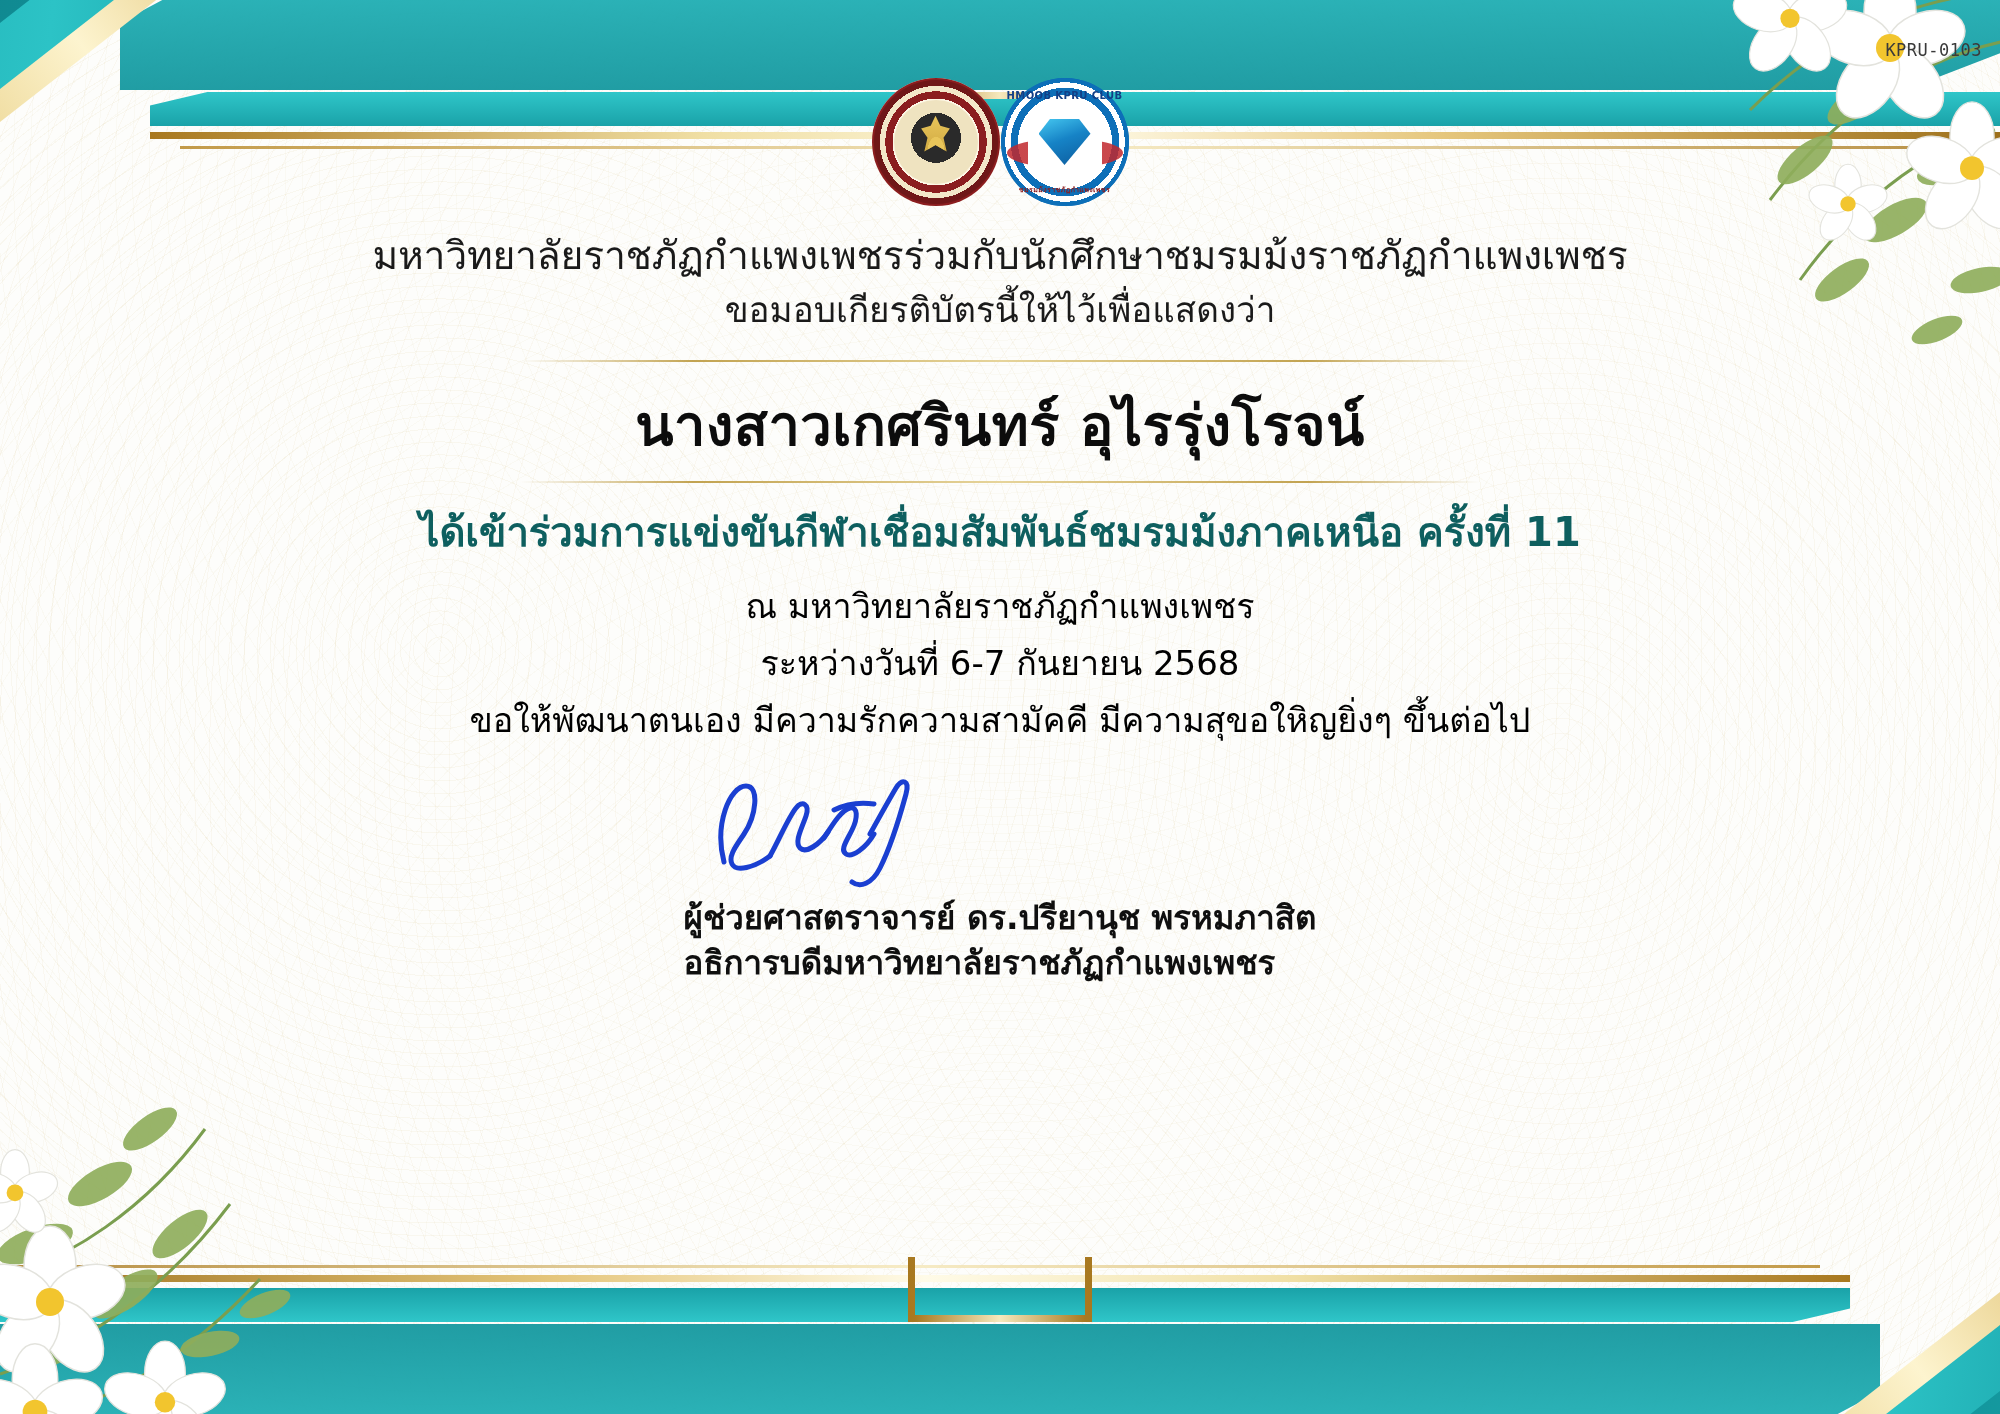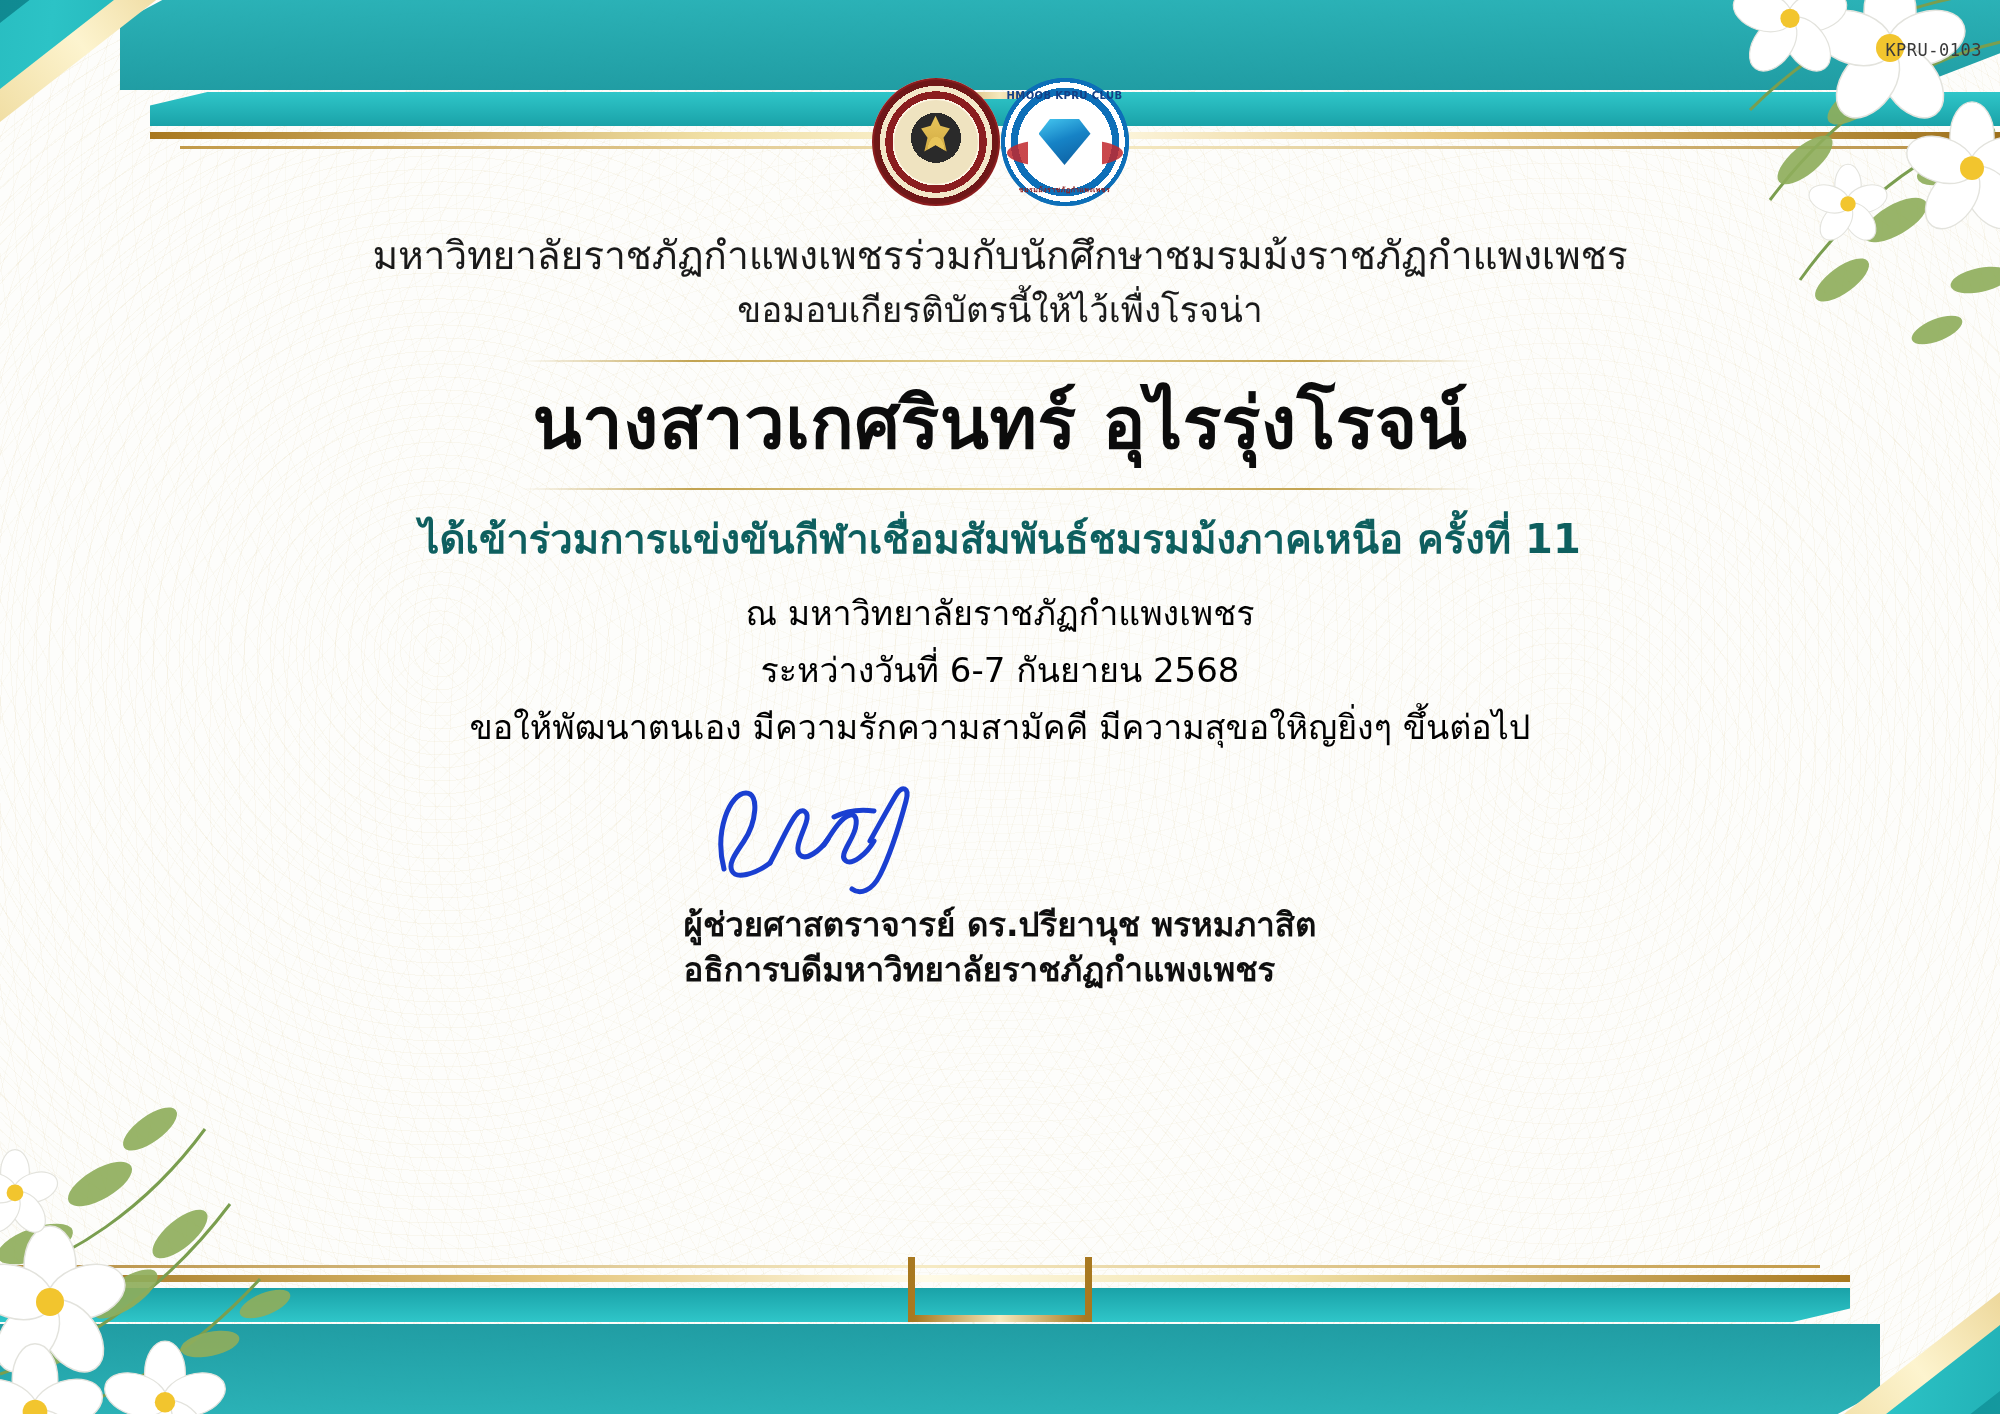--- a/index.html
+++ b/index.html
@@ -245,22 +245,22 @@
 
   .rule {
     width: 960px;
     height: 2px;
     margin: 26px auto 0;
     background: linear-gradient(90deg, rgba(176,140,60,0) 0%, #c2a351 18%, #e6d49a 50%, #c2a351 82%, rgba(176,140,60,0) 100%);
   }
   .rule-2 { margin-top: 22px; }
 
   .recipient {
-    margin-top: 18px;
-    font-size: 72px;
+    margin-top: 30px;
+    font-size: 56px;
     font-weight: bold;
     color: #0c0c0c;
     letter-spacing: 0.5px;
     line-height: 1.2;
   }
 
   .award-title {
     margin-top: 23px;
     font-size: 40px;
     font-weight: bold;
@@ -470,21 +470,21 @@
       <div class="seal seal-club">
         <div class="ring-red"></div>
         <div class="clubtext-top">HMOOB KPRU CLUB</div>
         <div class="gem"></div>
         <div class="clubtext-bottom">ชมรมม้งราชภัฏกำแพงเพชร</div>
       </div>
     </div>
 
     <div class="org-lines">
       <div class="org-line1">มหาวิทยาลัยราชภัฏกำแพงเพชรร่วมกับนักศึกษาชมรมม้งราชภัฏกำแพงเพชร</div>
-      <div class="org-line2">ขอมอบเกียรติบัตรนี้ให้ไว้เพื่งโรจน่า</div>
+      <div class="org-line2">ขอมอบเกียรติบัตรนี้ให้ไว้เพื่อแสดงว่า</div>
     </div>
 
     <div class="rule"></div>
 
     <div class="recipient">นางสาวเกศรินทร์  อุไรรุ่งโรจน์</div>
 
     <div class="rule rule-2"></div>
 
     <div class="award-title">ได้เข้าร่วมการแข่งขันกีฬาเชื่อมสัมพันธ์ชมรมม้งภาคเหนือ ครั้งที่ 11</div>
 

